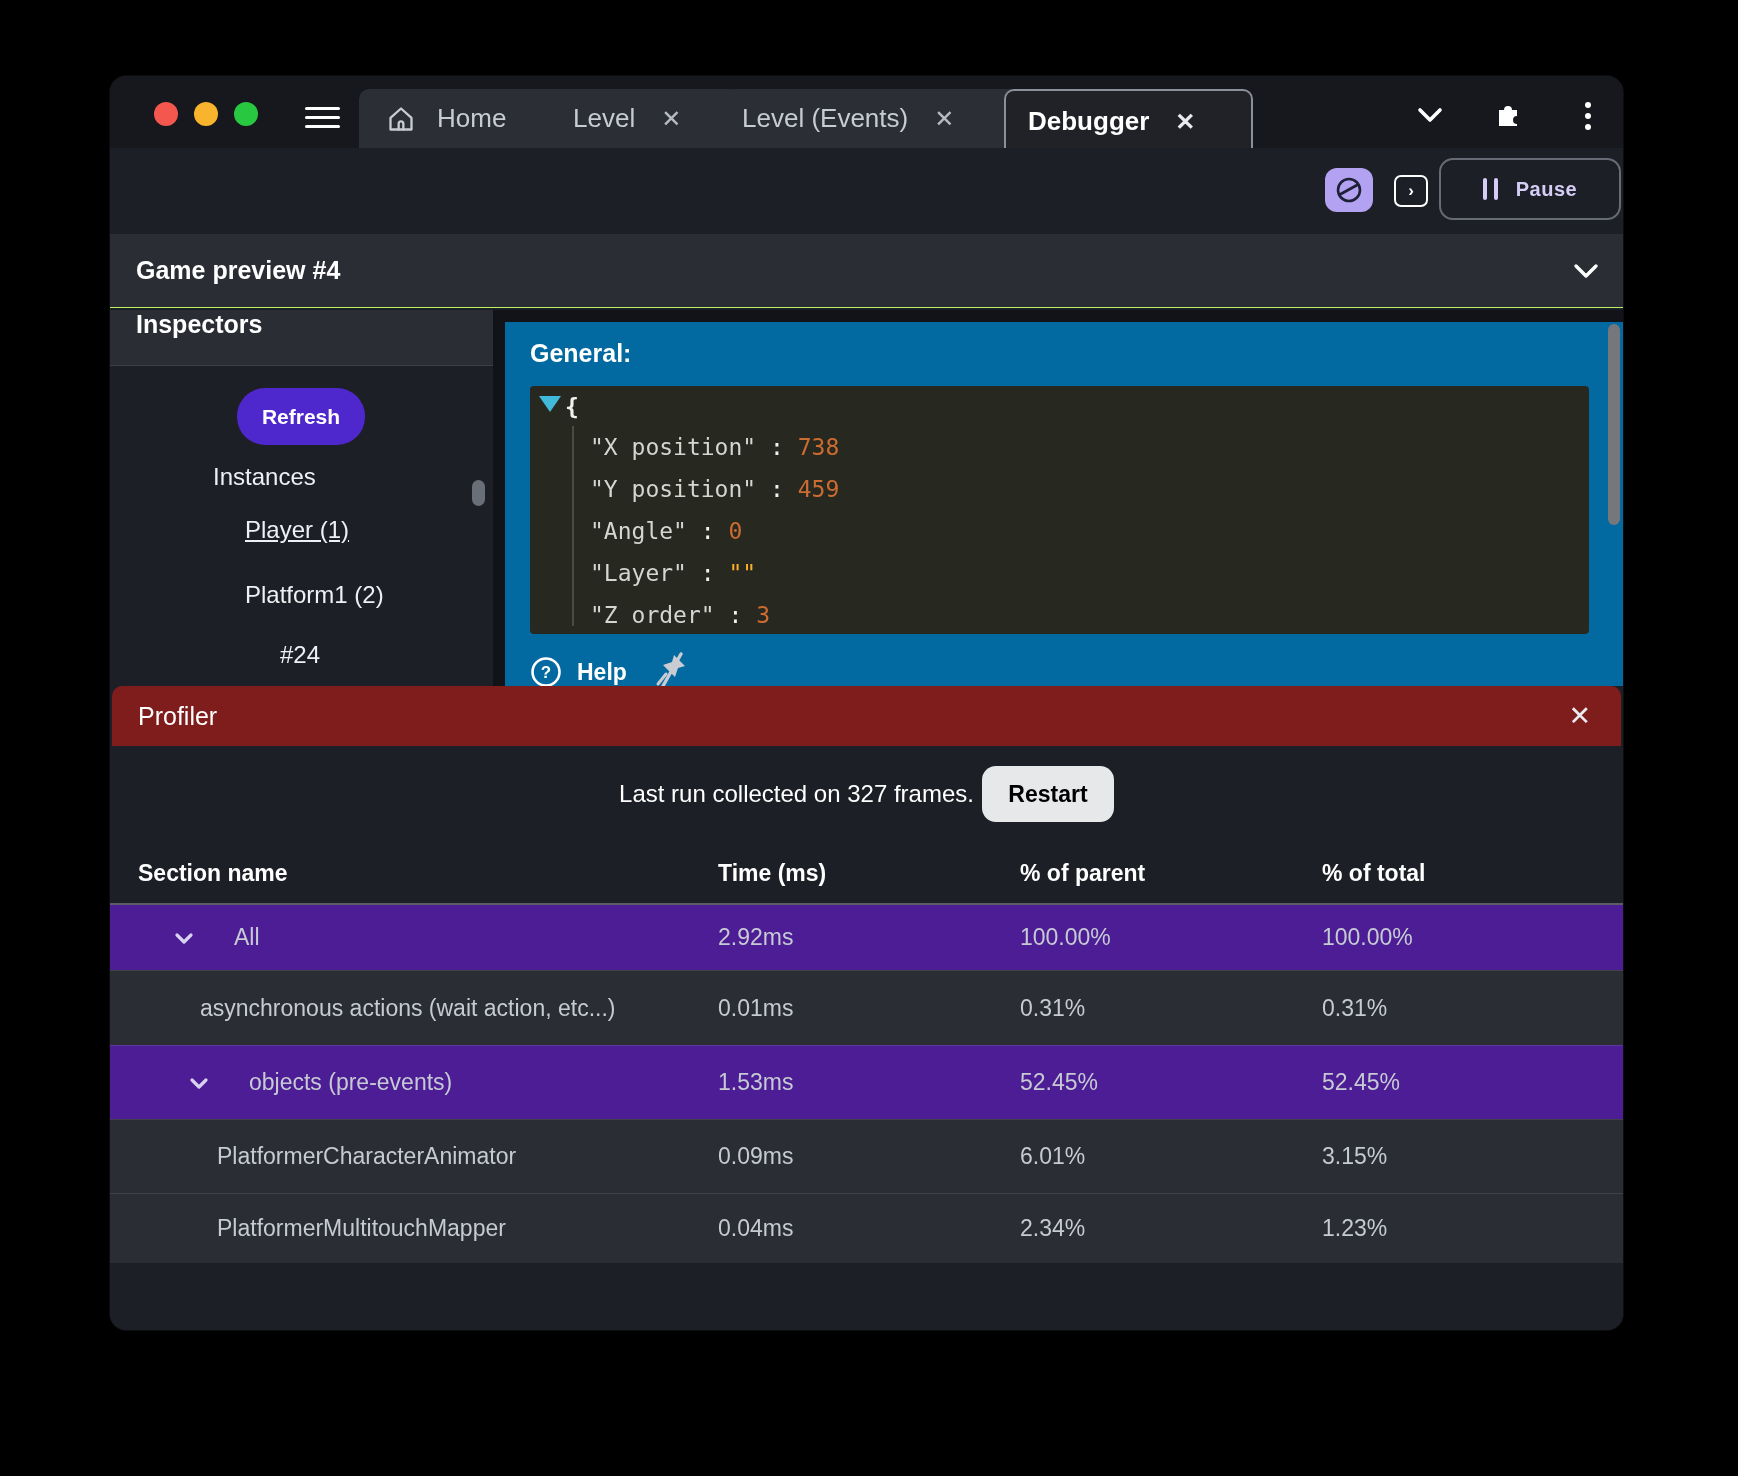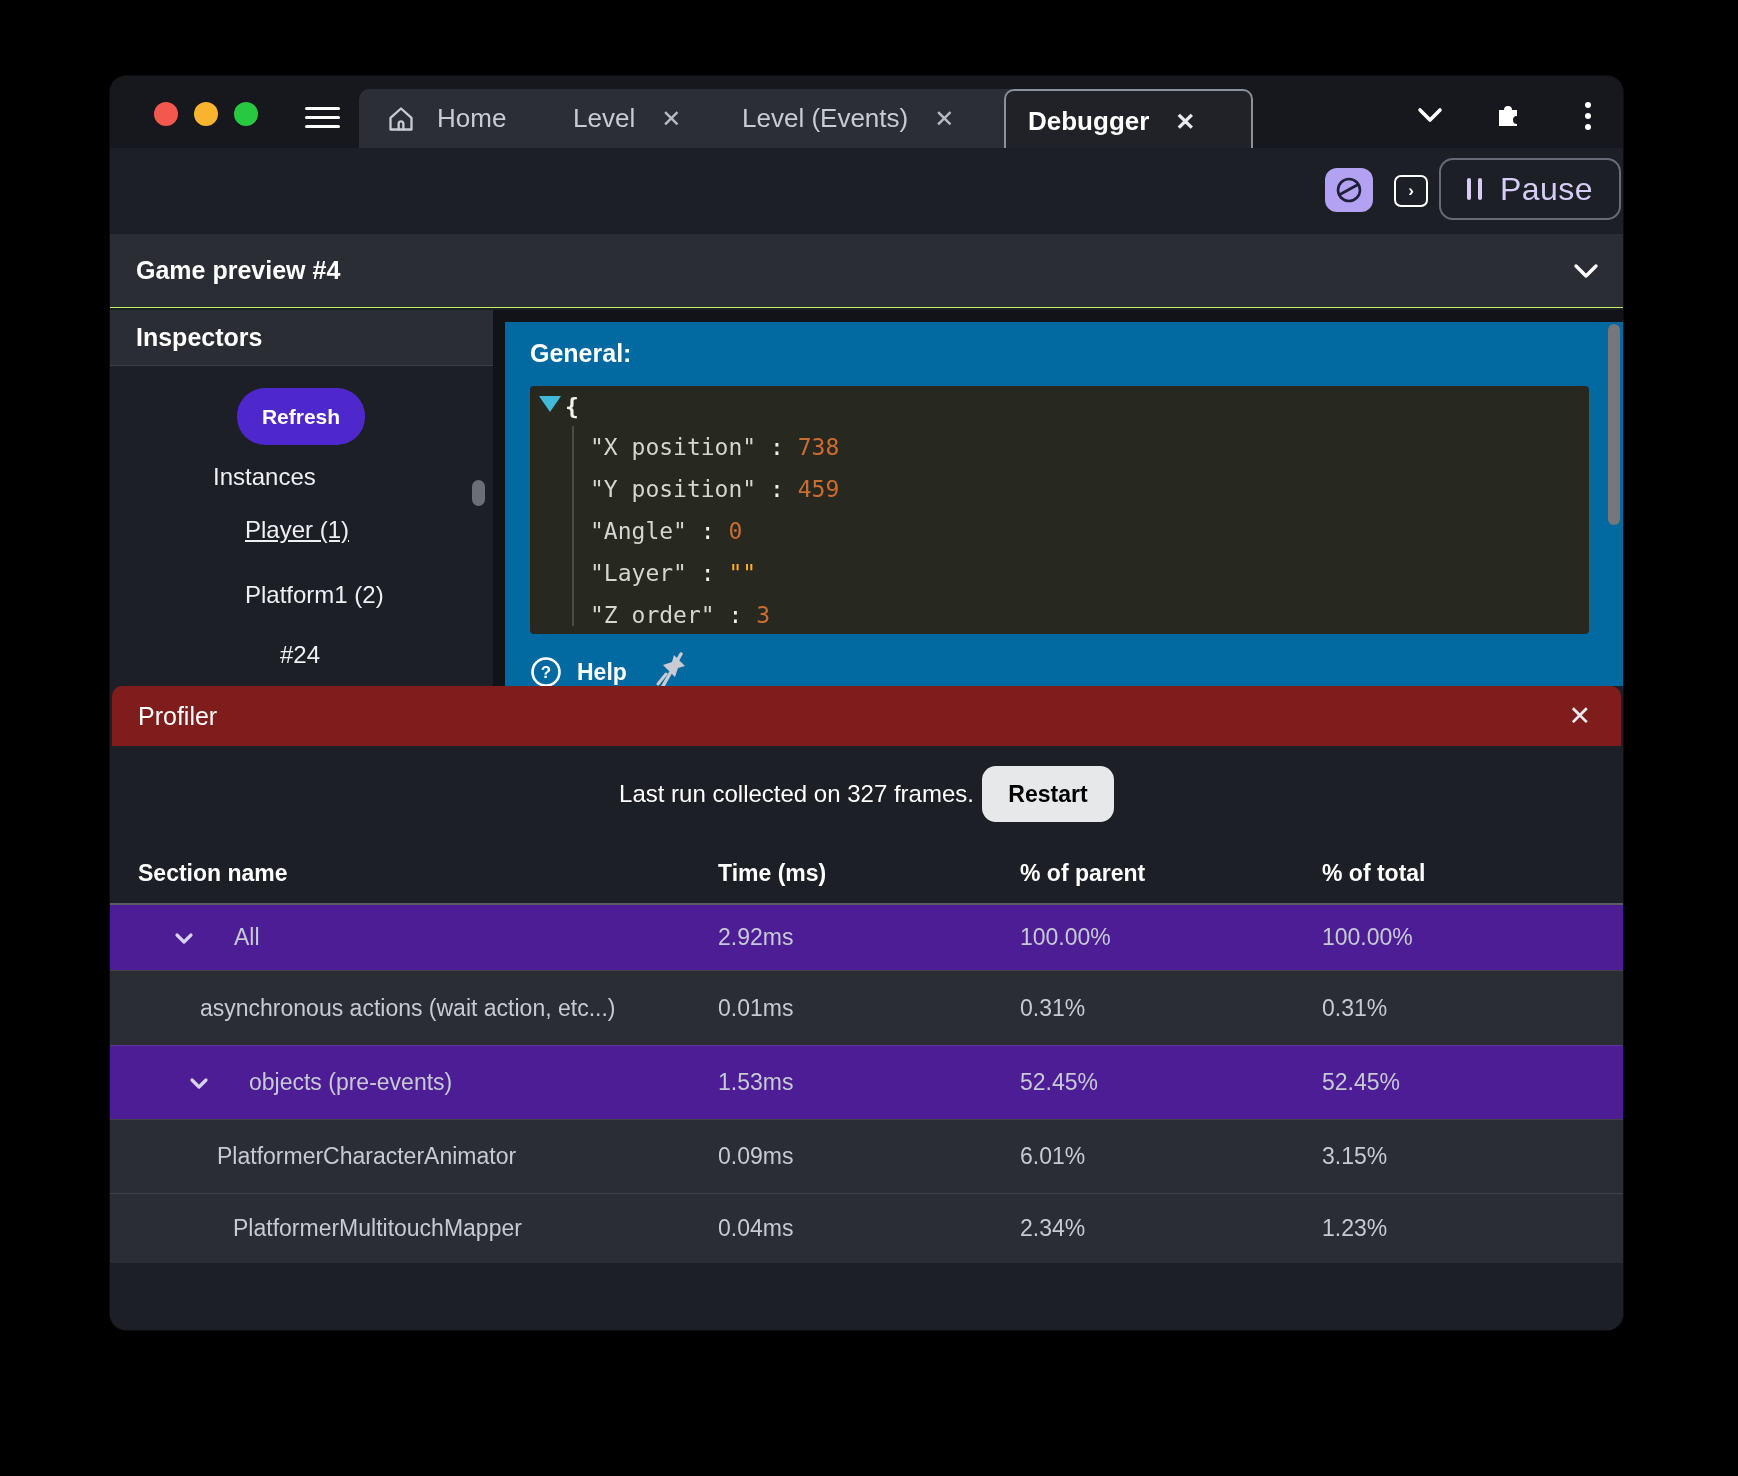--- a/index.html
+++ b/index.html
@@ -30,31 +30,31 @@
   
   .toolbar{position:absolute;left:0;top:72px;width:100%;height:86px;background:#1d1f26;}
   .profiler-toggle{position:absolute;left:1215px;top:20px;width:48px;height:44px;border-radius:12px;
        background:#b3a2f1;display:flex;align-items:center;justify-content:center;}
   .console-btn{position:absolute;left:1284px;top:27px;width:30px;height:28px;border:2.6px solid #fff;
        border-radius:7px;color:#fff;font-weight:bold;font-size:17px;display:flex;align-items:center;justify-content:center;}
   .pause-btn{position:absolute;left:1329px;top:10px;width:178px;height:58px;border:2px solid #676b76;
        border-radius:14px;display:flex;align-items:center;justify-content:center;gap:18px;color:#d6cdf6;}
   .pause-bars{display:flex;gap:7px;}
   .pause-bars i{width:4px;height:22px;background:#d6cdf6;border-radius:2px;}
-  .pause-label{font-size:32px;font-weight:normal;letter-spacing:.5px;}
+  .pause-label{font-size:20px;font-weight:bold;letter-spacing:.5px;}
   
   .preview-bar{position:absolute;left:0;top:158px;width:100%;height:74px;background:#2b2d35;
        border-bottom:1px solid #bef264;display:flex;align-items:center;justify-content:space-between;
        padding:0 24px 0 26px;box-sizing:border-box;}
   .preview-title{font-size:25px;font-weight:bold;color:#fff;}
   
   .panels{position:absolute;left:0;top:234px;width:100%;height:376px;background:#111318;}
   .left-panel{position:absolute;left:0;top:0;width:383px;height:100%;background:#1d1f26;}
   .left-head{height:55px;background:#2b2d35;border-bottom:1px solid #3c3f47;
-       display:flex;align-items:center;padding-left:26px;font-size:25px;font-weight:bold;color:#fff;}
+       display:flex;align-items:flex-start;padding-left:26px;font-size:25px;font-weight:bold;color:#fff;}
   .refresh-btn{position:absolute;left:127px;top:78px;width:128px;height:57px;border-radius:28px;
        background:#4f28cd;color:#fff;font-size:21px;font-weight:bold;border:none;
        display:flex;align-items:center;justify-content:center;cursor:pointer;}
   .tree-item{position:absolute;font-size:24px;color:#eef0f3;white-space:nowrap;cursor:pointer;}
   .ti-0{left:103px;top:153px;}
   .ti-1{left:135px;top:206px;text-decoration:underline;}
   .ti-2{left:135px;top:271px;}
   .ti-3{left:170px;top:331px;}
   .lscroll{position:absolute;left:362px;top:170px;width:13px;height:26px;border-radius:7px;background:#6a6e77;}
   .right-panel{position:absolute;left:395px;top:12px;width:1118px;height:100%;background:#0369a1;}
@@ -288,21 +288,21 @@
     <div class="cell name" style="padding-left: 107px;">
       <svg class="rchev hide" width="24" height="24" viewBox="0 0 24 24">
               <polyline points="5,9 12,16 19,9" fill="none" stroke="#d9d3f1" stroke-width="3.2" stroke-linecap="round" stroke-linejoin="round"></polyline>
             </svg>
       <span class="rname">PlatformerCharacterAnimator</span>
     </div>
     <div class="cell c2abs">0.09ms</div>
     <div class="cell c3abs">6.01%</div>
     <div class="cell c4abs">3.15%</div>
   </div>
-        <div class="prow light" style="height: 69px; padding-left: 16px;">
+        <div class="prow light" style="height: 69px;">
     <div class="cell name" style="padding-left: 107px;">
       <svg class="rchev hide" width="24" height="24" viewBox="0 0 24 24">
               <polyline points="5,9 12,16 19,9" fill="none" stroke="#d9d3f1" stroke-width="3.2" stroke-linecap="round" stroke-linejoin="round"></polyline>
             </svg>
       <span class="rname">PlatformerMultitouchMapper</span>
     </div>
     <div class="cell c2abs">0.04ms</div>
     <div class="cell c3abs">2.34%</div>
     <div class="cell c4abs">1.23%</div>
   </div>

